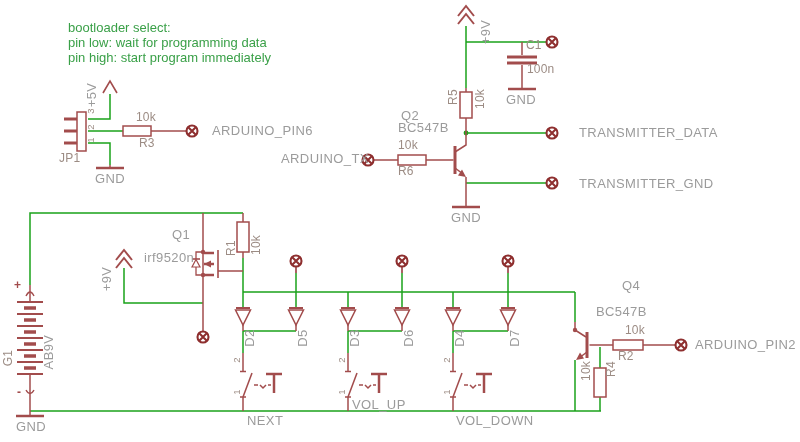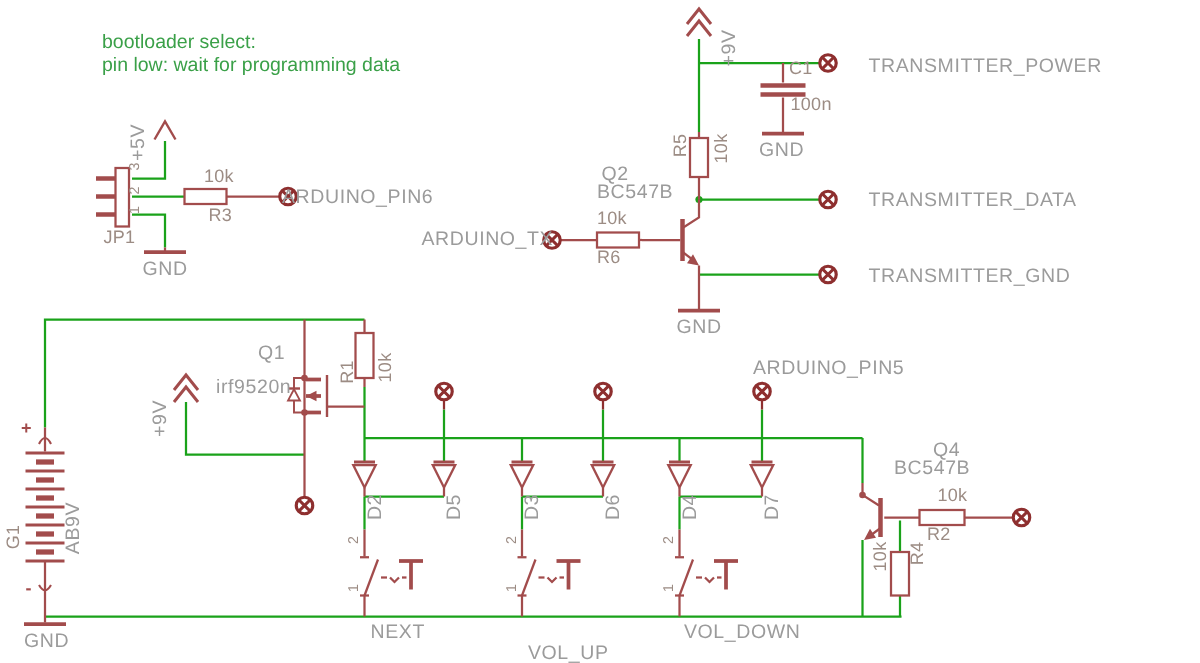--- a/index.html
+++ b/index.html
@@ -278,36 +278,36 @@
         </g>
     <g>
           <circle cx="681" cy="345" r="5.5"></circle>
           <path d="M677,341 L685,349 M677,349 L685,341"></path>
         </g>
   </g>
 </svg>
 
 <span class="t note" style="left:68px;top:21px">bootloader select:</span>
 <span class="t note" style="left:68px;top:36px">pin low: wait for programming data</span>
+<span class="t note" style="left:68px;top:51px">pin high: start program immediately</span>
 
 <span class="t lab rot" style="left:92px;top:95px">+5V</span>
 <span class="t pin rot" style="left:91px;top:111px">3</span>
 <span class="t pin rot" style="left:91px;top:127px">2</span>
 <span class="t pin rot" style="left:91px;top:140px">1</span>
-<span class="t val" style="left:69px;top:152px">JP1</span>
+<span class="t val" style="left:59px;top:152px">JP1</span>
 <span class="t lab" style="left:95px;top:172px">GND</span>
 <span class="t val" style="left:136px;top:111px">10k</span>
 <span class="t val" style="left:139px;top:137px">R3</span>
-<span class="t lab" style="left:188px;top:124px">ARDUINO_PIN6</span>
+<span class="t lab" style="left:212px;top:124px">ARDUINO_PIN6</span>
 
 <span class="t lab rot" style="left:486px;top:32px">+9V</span>
 <span class="t val" style="left:526px;top:39px">C1</span>
 <span class="t val" style="left:527px;top:63px">100n</span>
 <span class="t lab" style="left:506px;top:93px">GND</span>
-<span class="t lab" style="left:579px;top:37px">TRANSMITTER_POWER</span>
 <span class="t val rot" style="left:454px;top:97px">R5</span>
 <span class="t val rot" style="left:481px;top:99px">10k</span>
 <span class="t lab" style="left:401px;top:109px">Q2</span>
 <span class="t lab" style="left:398px;top:121px">BC547B</span>
 <span class="t lab" style="left:281px;top:152px">ARDUINO_TX</span>
 <span class="t val" style="left:398px;top:139px">10k</span>
 <span class="t val" style="left:398px;top:165px">R6</span>
 <span class="t lab" style="left:579px;top:177px">TRANSMITTER_GND</span>
 <span class="t lab" style="left:579px;top:126px">TRANSMITTER_DATA</span>
 <span class="t lab" style="left:451px;top:211px">GND</span>
@@ -317,39 +317,39 @@
 <span class="t val rot" style="left:232px;top:248px">R1</span>
 <span class="t val rot" style="left:257px;top:245px">10k</span>
 <span class="t lab rot" style="left:107px;top:279px">+9V</span>
 
 <span class="t redtxt" style="left:14px;top:279px">+</span>
 <span class="t redtxt" style="left:17px;top:386px">-</span>
 <span class="t val rot" style="left:9px;top:358px">G1</span>
 <span class="t lab rot" style="left:49px;top:352px">AB9V</span>
 <span class="t lab" style="left:16px;top:420px">GND</span>
 
-<span class="t lab" style="left:502px;top:238px">ARDUINO_PIN5</span>
 
 <span class="t lab rot" style="left:250px;top:338px">D2</span>
 <span class="t lab rot" style="left:303px;top:338px">D5</span>
 <span class="t lab rot" style="left:355px;top:338px">D3</span>
 <span class="t lab rot" style="left:409px;top:338px">D6</span>
 <span class="t lab rot" style="left:460px;top:338px">D4</span>
 <span class="t lab rot" style="left:515px;top:338px">D7</span>
 
 <span class="t pin rot" style="left:237px;top:360px">2</span>
 <span class="t pin rot" style="left:237px;top:392px">1</span>
 <span class="t pin rot" style="left:342px;top:360px">2</span>
 <span class="t pin rot" style="left:342px;top:392px">1</span>
 <span class="t pin rot" style="left:447px;top:360px">2</span>
 <span class="t pin rot" style="left:447px;top:392px">1</span>
 <span class="t lab" style="left:247px;top:414px">NEXT</span>
-<span class="t lab" style="left:352px;top:428px">VOL_UP</span>
+<span class="t lab" style="left:352px;top:398px">VOL_UP</span>
 <span class="t lab" style="left:456px;top:414px">VOL_DOWN</span>
 
-<span class="t lab" style="left:622px;top:293px">Q4</span>
+<span class="t lab" style="left:622px;top:279px">Q4</span>
 <span class="t lab" style="left:596px;top:305px">BC547B</span>
 <span class="t val" style="left:625px;top:324px">10k</span>
 <span class="t val" style="left:618px;top:350px">R2</span>
 <span class="t val rot" style="left:587px;top:371px">10k</span>
 <span class="t val rot" style="left:612px;top:369px">R4</span>
+<span class="t lab" style="left:695px;top:338px">ARDUINO_PIN2</span>
 
 </div>
 
 </body></html>

